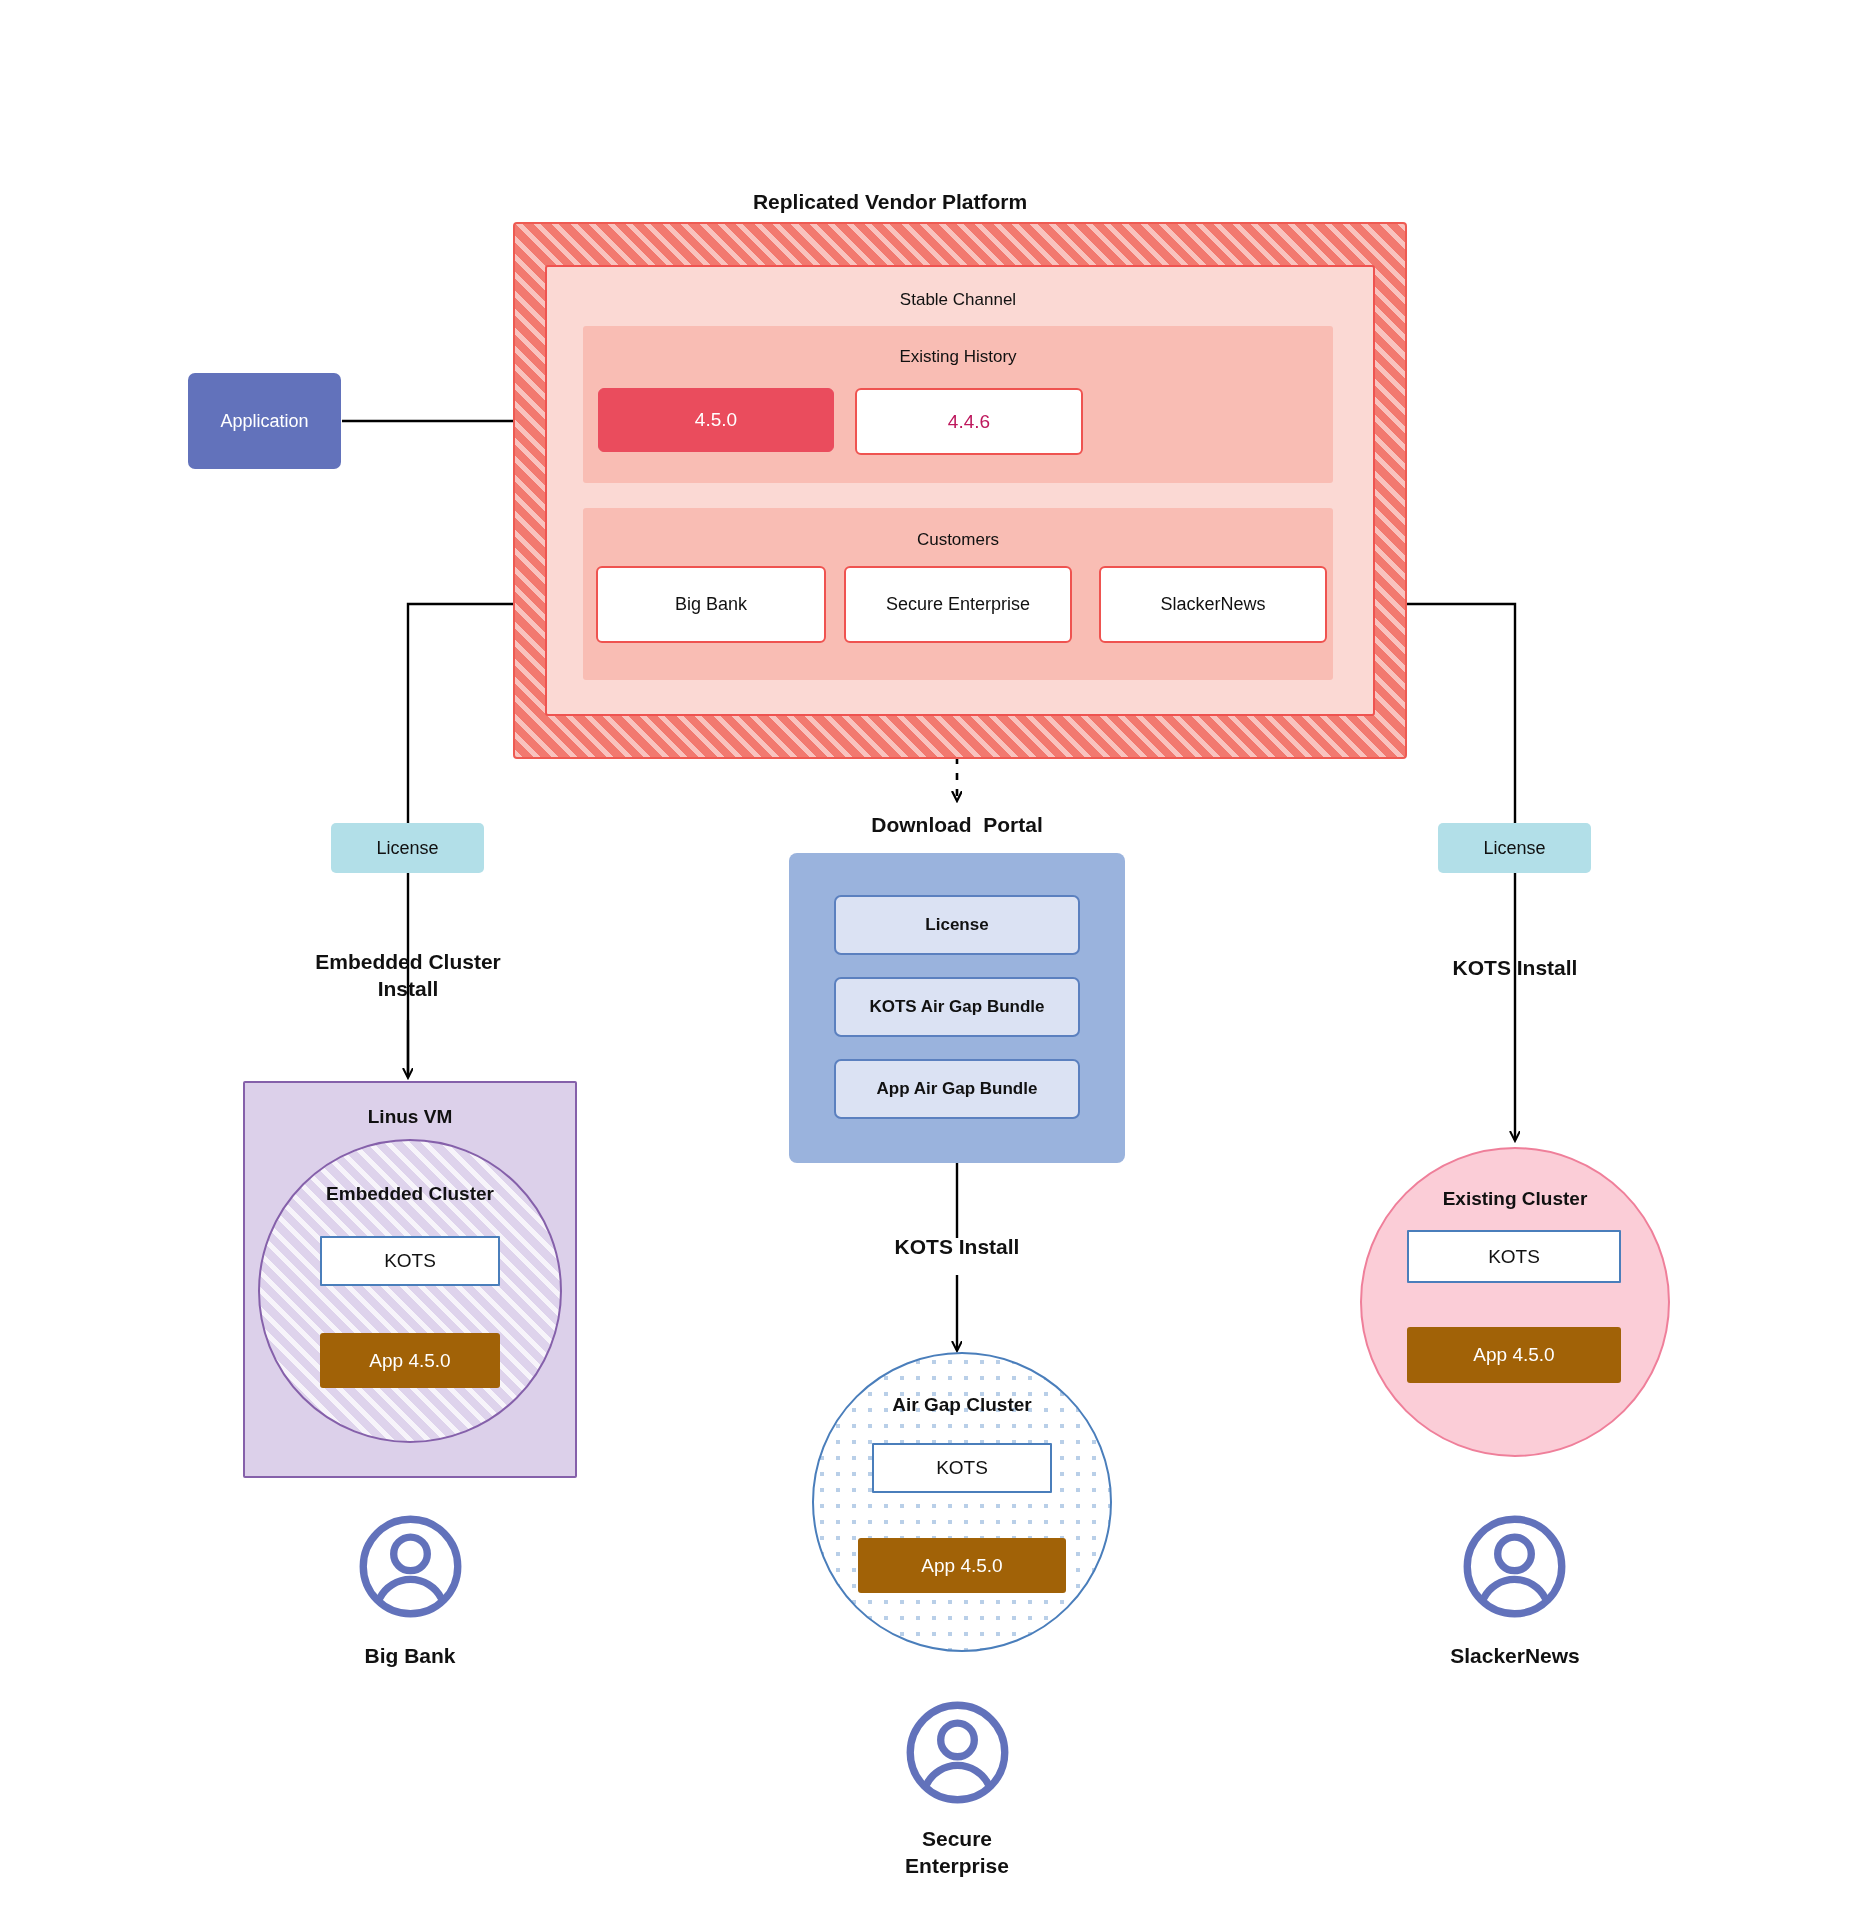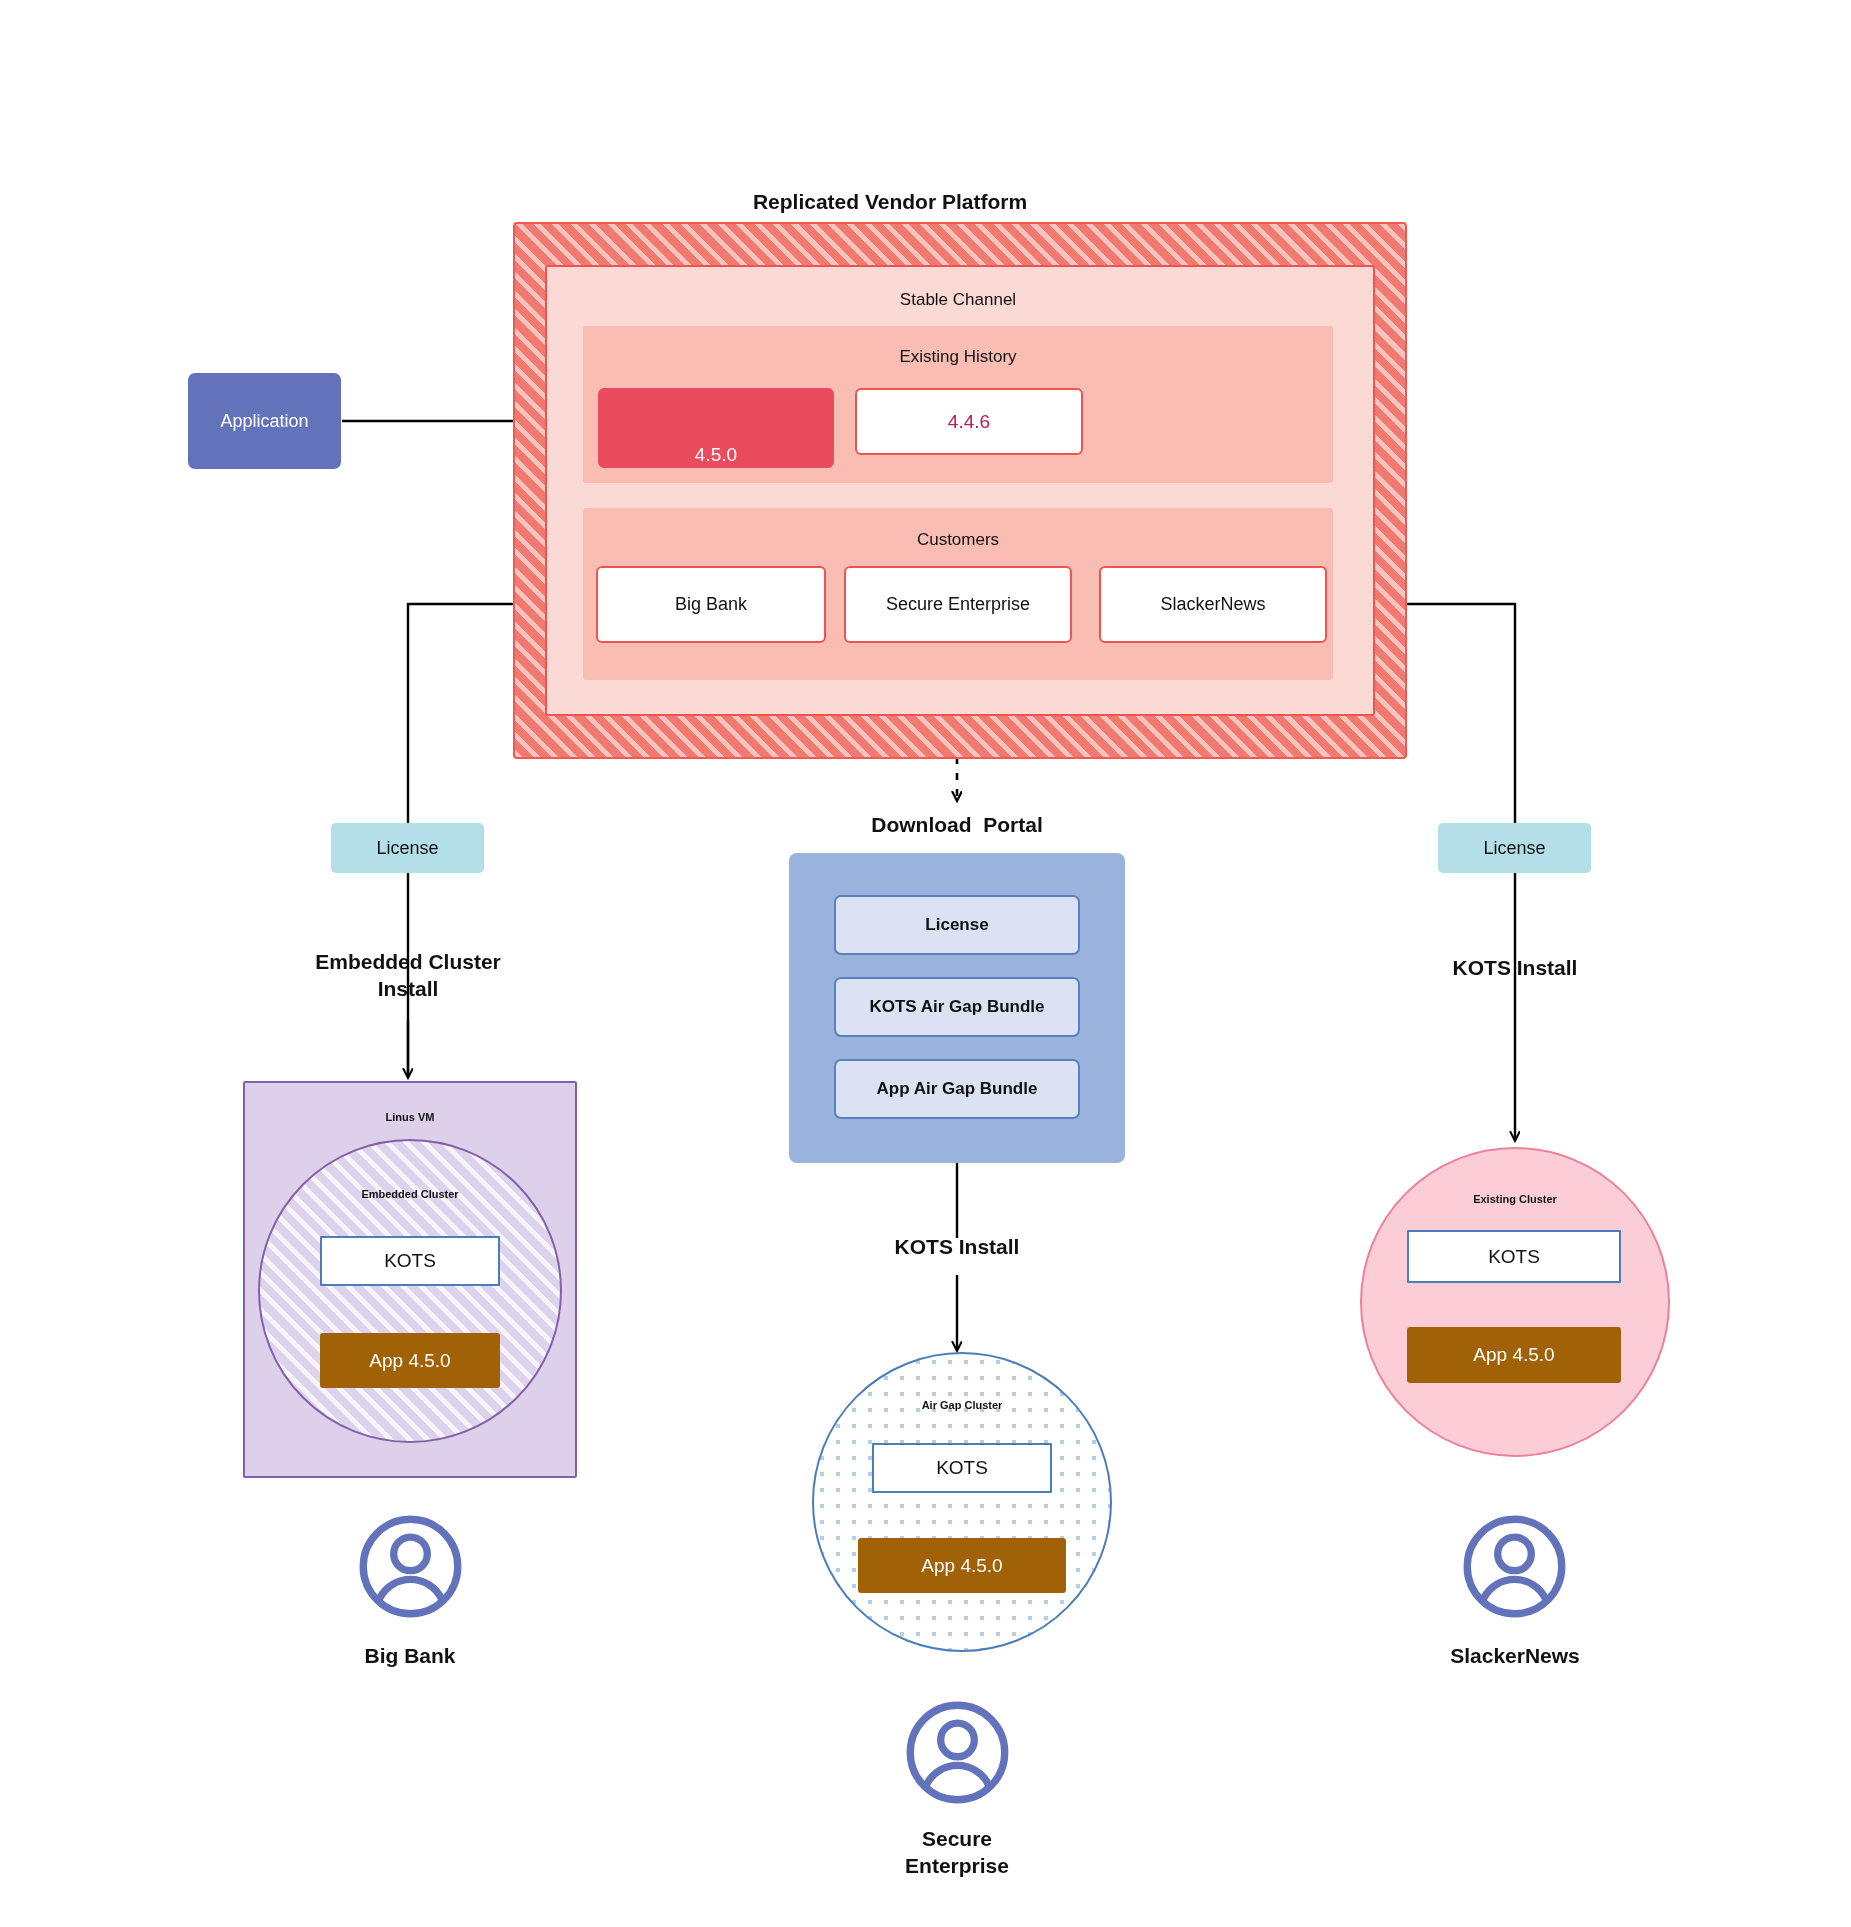--- a/index.html
+++ b/index.html
@@ -27,21 +27,21 @@
     display:flex;align-items:center;justify-content:center;
     text-align:center;line-height:1.3;
     color:#111;
     white-space:pre;
   }
   .t-platform{font-size:21px;font-weight:700;}
   .t-section{font-size:17px;font-weight:400;}
   .t-boxnum{font-size:19px;font-weight:400;}
   .t-cust{font-size:18px;font-weight:400;}
   .t-edge{font-size:21px;font-weight:700;}
-  .t-small{font-size:11px;font-weight:700;}
+  .t-small{font-size:19px;font-weight:700;}
   .t-name{font-size:21px;font-weight:700;}
   .t-license{font-size:18px;font-weight:400;}
   .t-portalitem{font-size:17px;font-weight:700;}
   .t-kots{font-size:19px;font-weight:400;}
   .t-app{font-size:19px;font-weight:400;color:#ffffff;}
 
   
   .hatch-outer{
     background-color:#f2796f;
     background-image:repeating-linear-gradient(
@@ -190,21 +190,21 @@
   <div class="lbl t-platform" style="left:640px;top:186px;width:500px;height:32px;">Replicated Vendor Platform</div>
 
   <div class="abs hatch-outer" style="left:513px;top:222px;width:890px;height:533px;"></div>
 
   <div class="abs chan" style="left:545px;top:265px;width:826px;height:447px;"></div>
   <div class="lbl t-section" style="left:645px;top:288px;width:626px;height:24px;">Stable Channel</div>
 
   <div class="abs sub" style="left:583px;top:326px;width:750px;height:157px;"></div>
   <div class="lbl t-section" style="left:683px;top:345px;width:550px;height:24px;">Existing History</div>
 
-  <div class="abs rel-box rel-active ctr" style="left:598px;top:388px;width:236px;height:80px;align-items:flex-end;">
+  <div class="abs rel-box rel-active ctr" style="left:598px;top:388px;width:236px;height:64px;">
     <span class="t-boxnum" style="color:#fff;">4.5.0</span>
   </div>
 
   <div class="abs rel-box rel-idle ctr" style="left:855px;top:388px;width:228px;height:67px;">
     <span class="t-boxnum">4.4.6</span>
   </div>
 
   <div class="abs sub" style="left:583px;top:508px;width:750px;height:172px;"></div>
   <div class="lbl t-section" style="left:683px;top:528px;width:550px;height:24px;">Customers</div>
 

